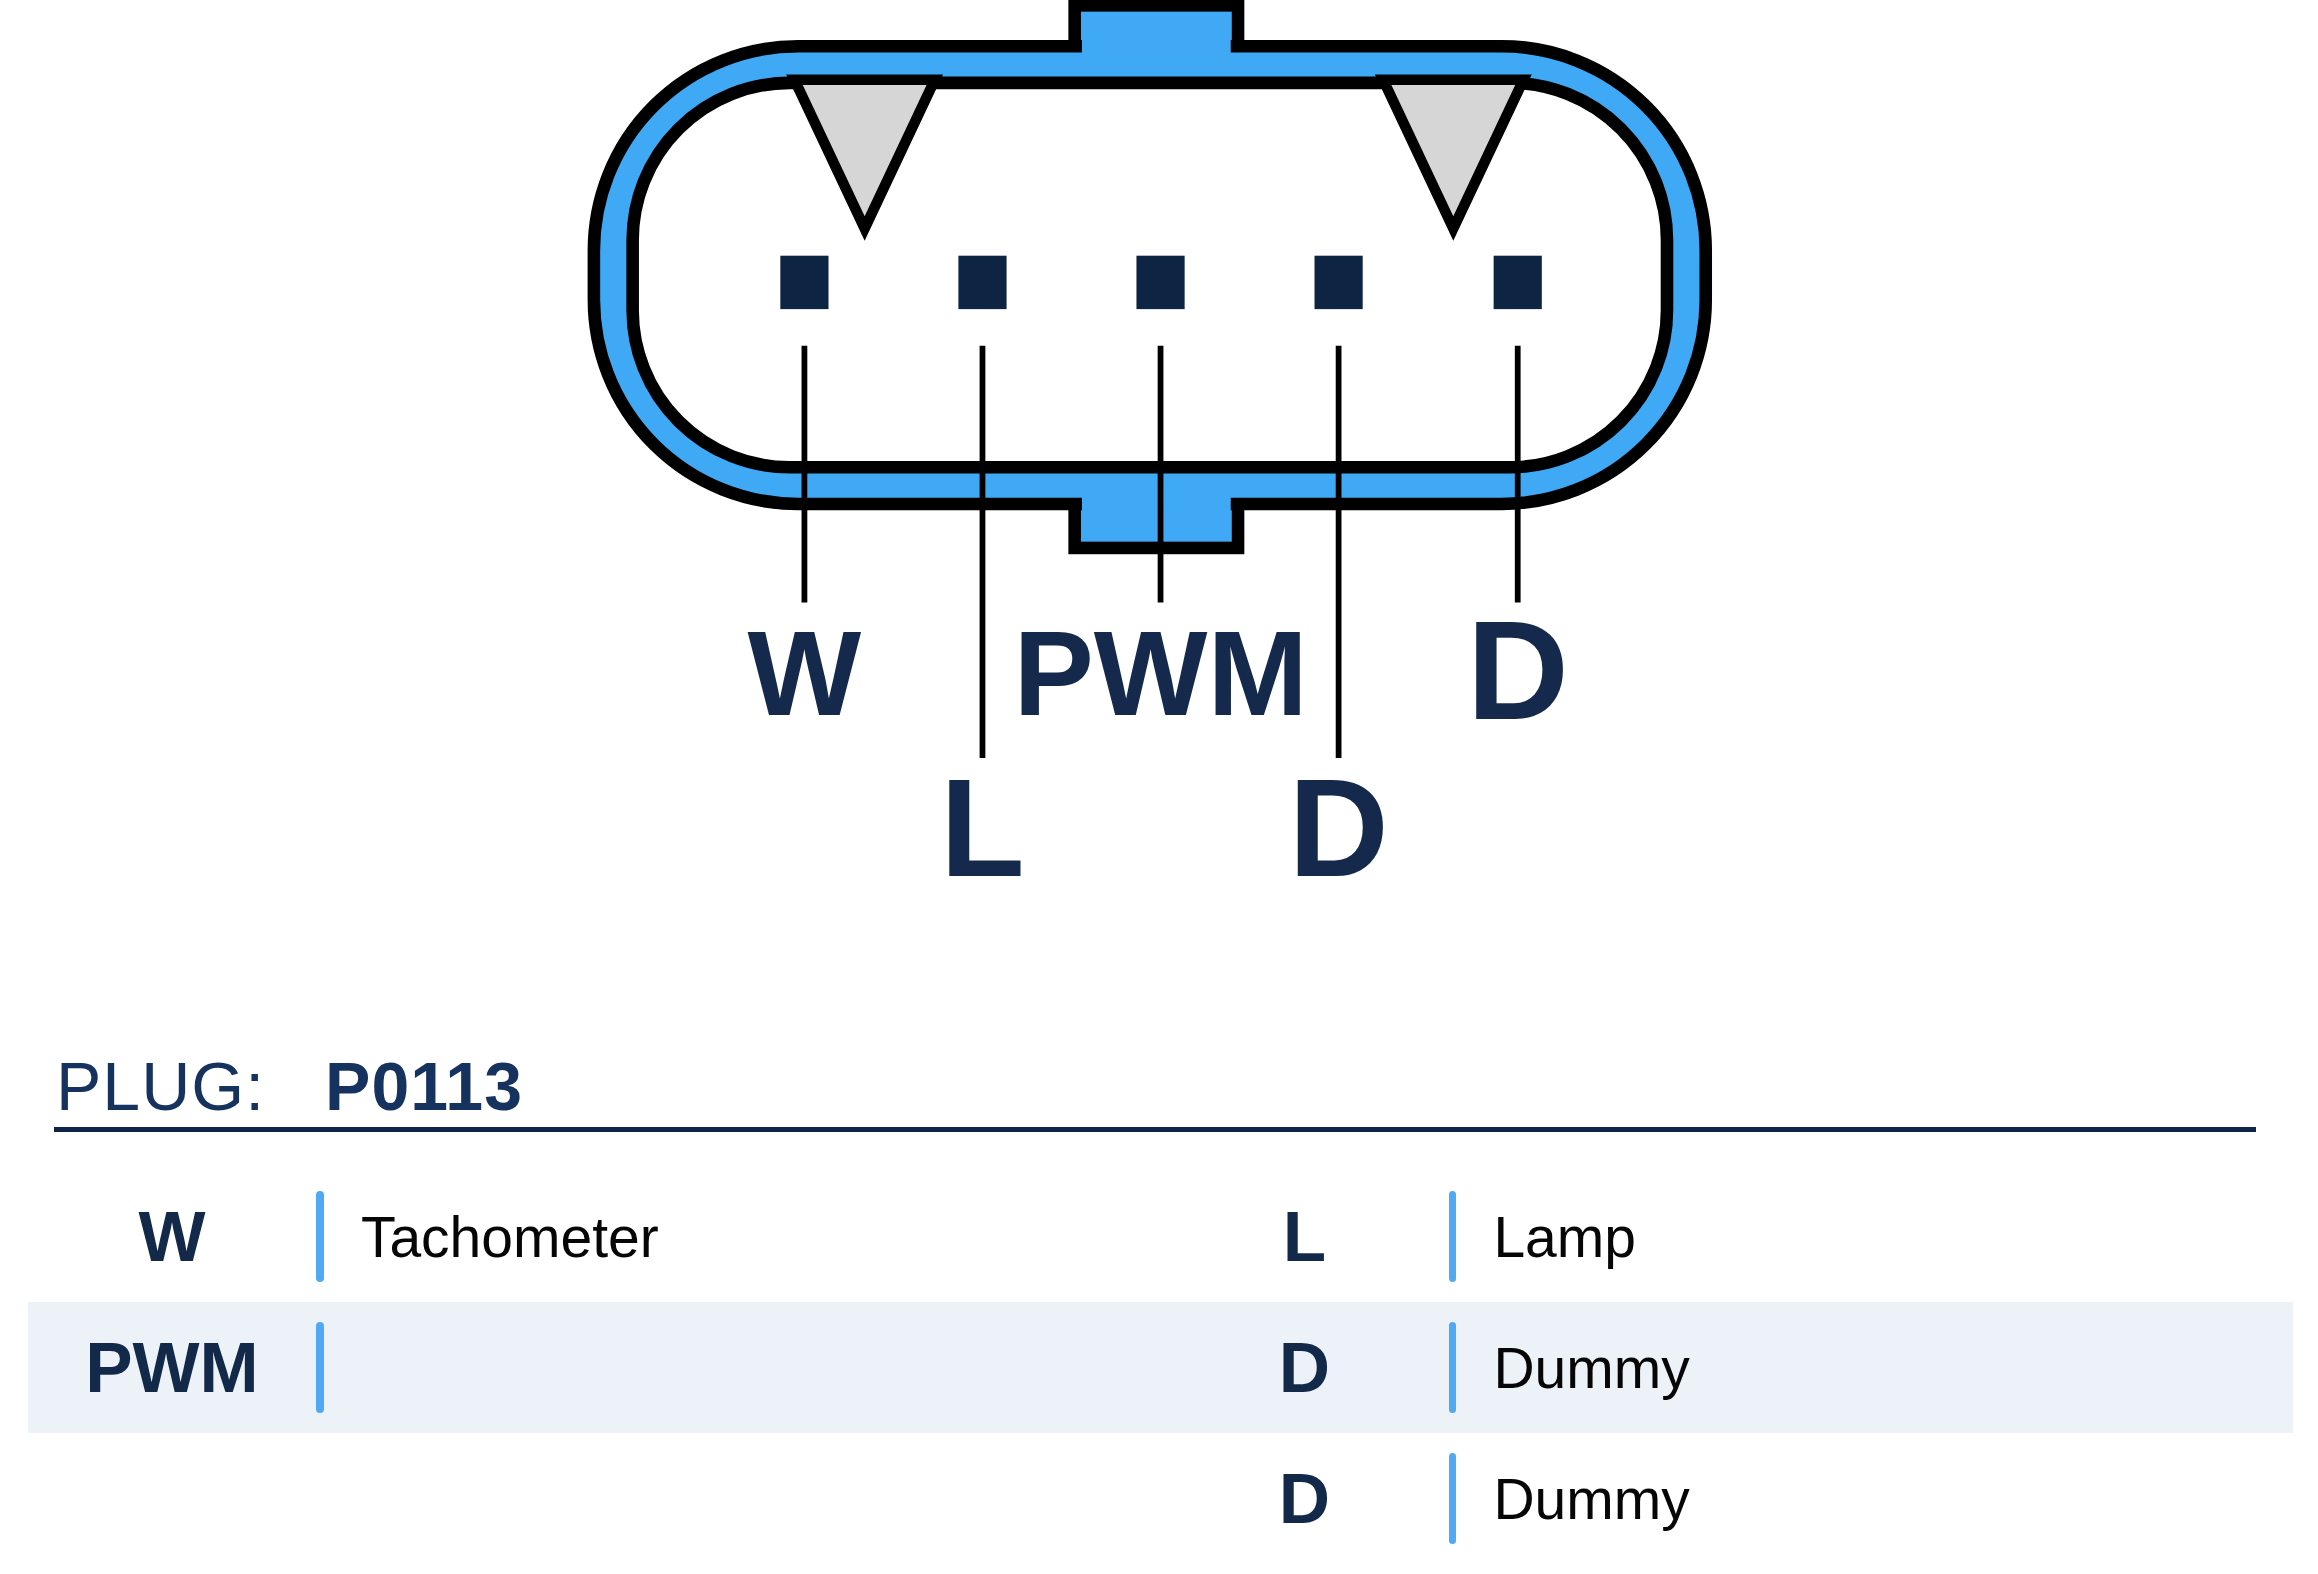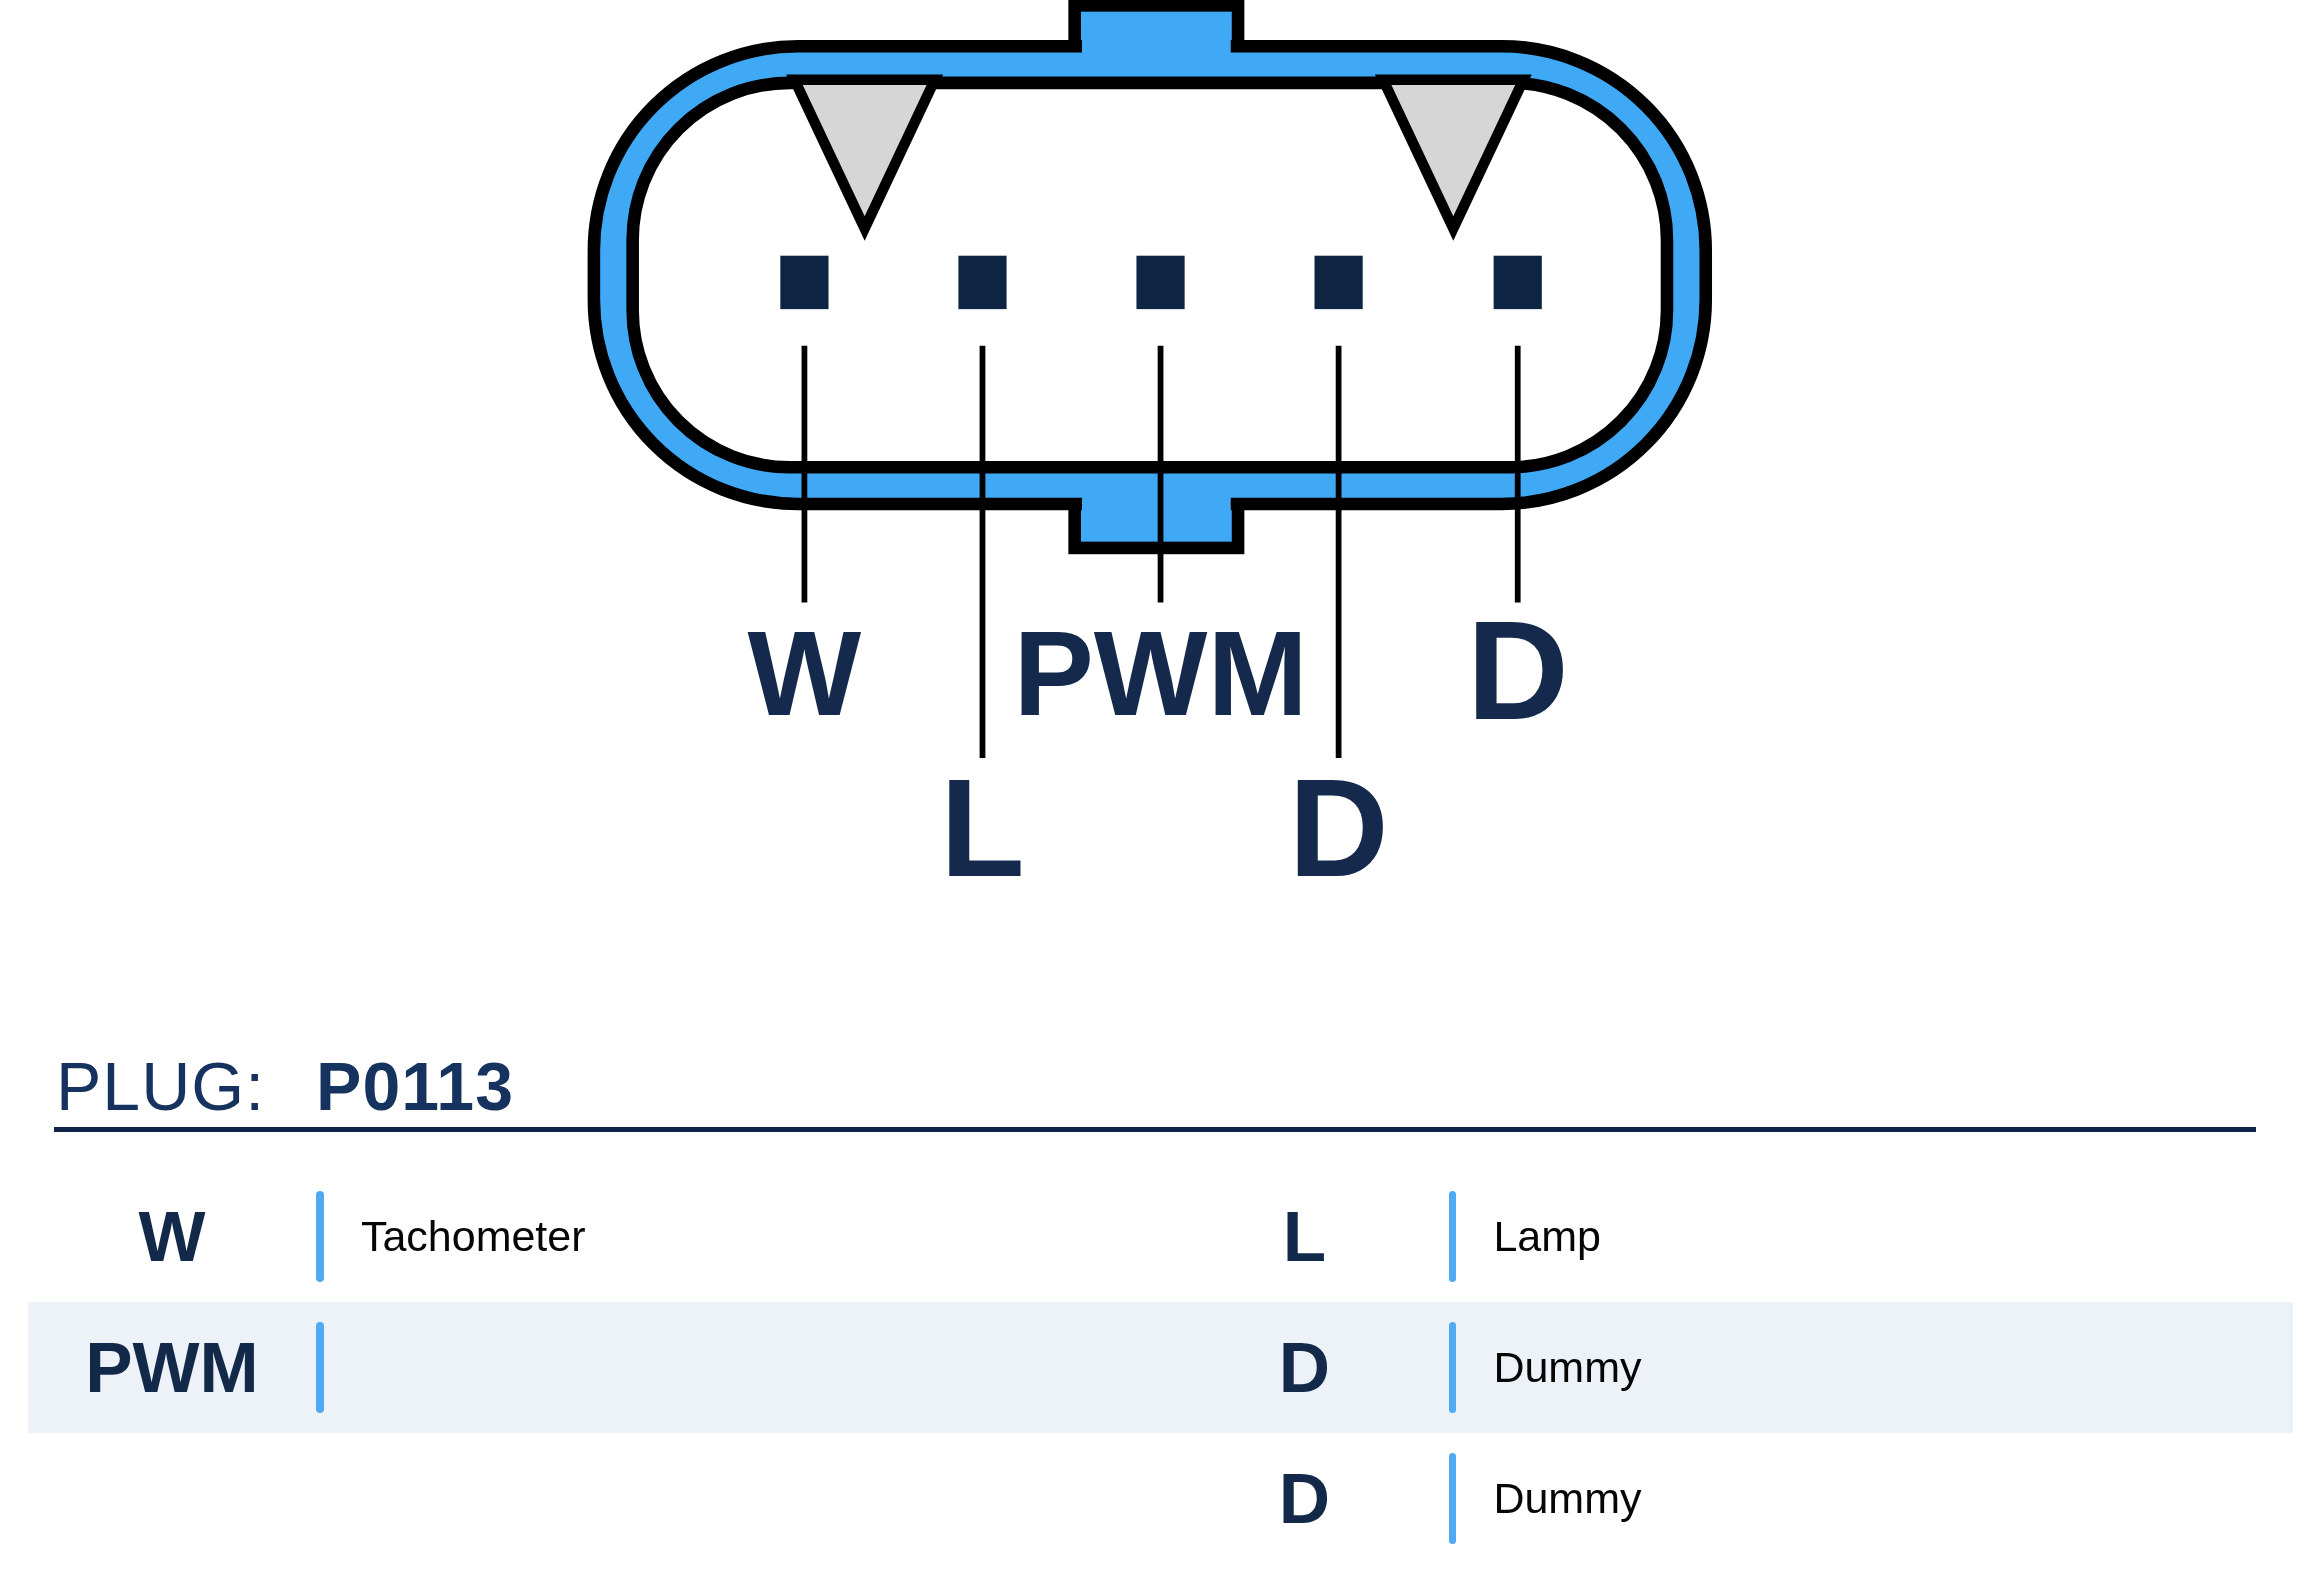--- a/index.html
+++ b/index.html
@@ -16,21 +16,21 @@
   svg.connector-svg { position: absolute; left: 0; top: 0; display: block; }
   .pin-label-text {
     font-family: "Liberation Sans", sans-serif;
     font-weight: bold;
     fill: #14294B;
   }
 
   
   .plug-title {
     position: absolute; left: 56px; top: 1051px;
-    display: flex; gap: 24px; align-items: center;
+    display: flex; gap: 33px; align-items: center;
     font-size: 68px; line-height: 1.05; color: #16335F;
     letter-spacing: 1px;
   }
   .plug-title .prefix { font-weight: 400; }
   .plug-title .code   { font-weight: 700; margin-left: 27px; }
 
   
   .title-rule {
     position: absolute; left: 54px; top: 1127px;
     width: 2202px; height: 4.7px; background: #0F2547;
@@ -45,21 +45,21 @@
     width: 288px; flex: none;
     text-align: center;
     font-weight: 700; font-size: 71px; color: #13294A;
   }
   .legend-divider {
     width: 7.9px; height: 91px; flex: none;
     border-radius: 4.2px; background: #4FA9F3;
   }
   .legend-value {
     margin-left: 37px;
-    font-size: 43px; color: #060606;
+    font-size: 57px; color: #060606;
     white-space: nowrap;
   }
   .legend-cell-empty { width: 288px; flex: none; }
 </style>
 </head>
 <body>
 
 <div class="page">
 
   <svg class="connector-svg" width="2319" height="922" viewBox="0 0 4428 1760">

